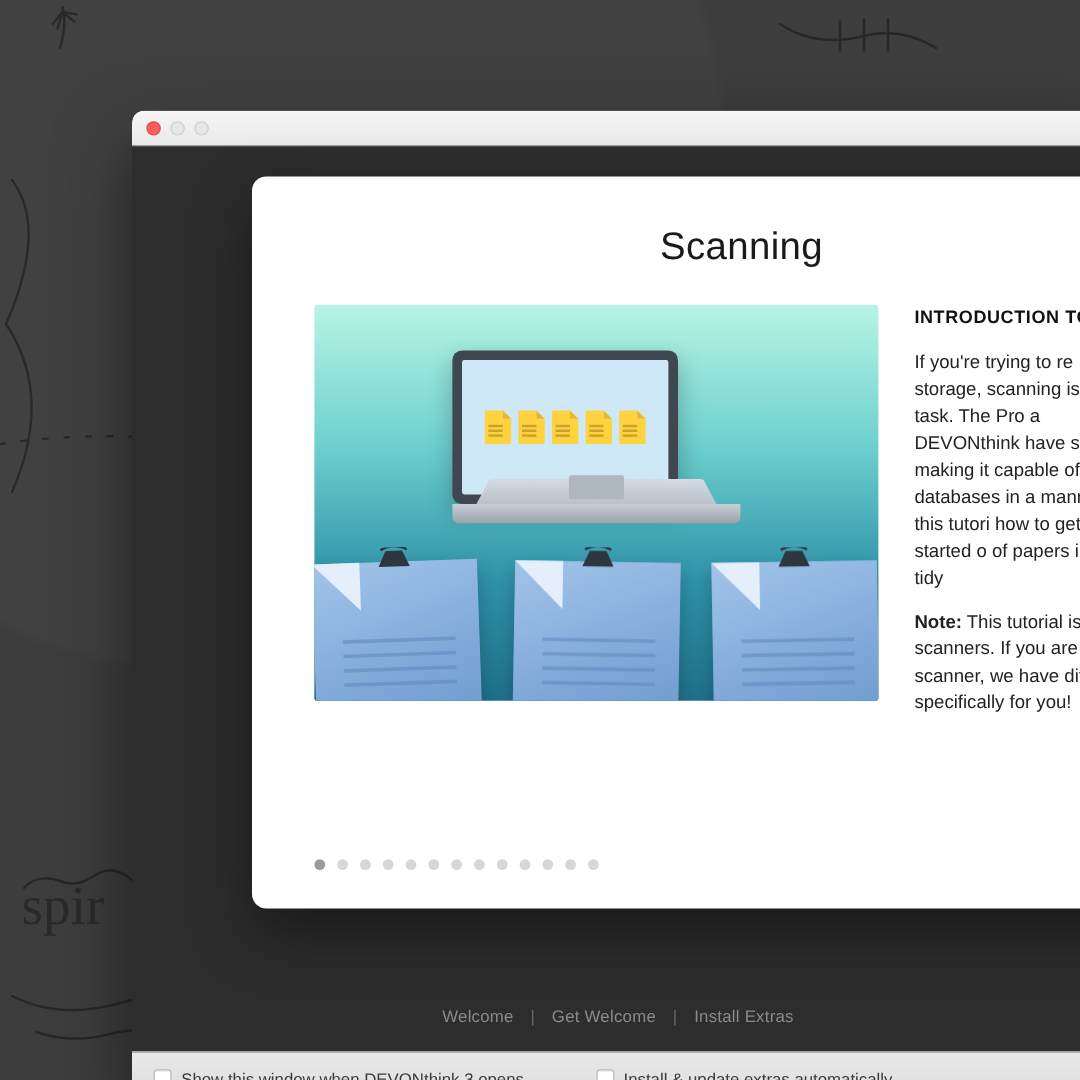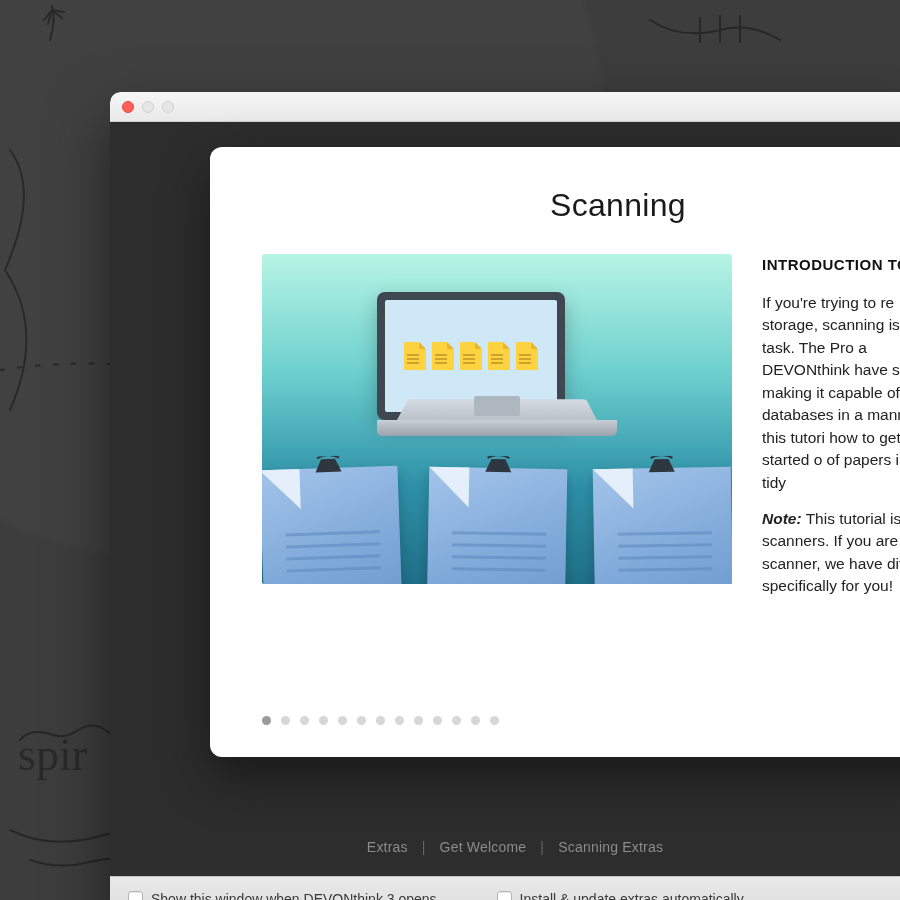--- a/index.html
+++ b/index.html
@@ -137,21 +137,21 @@
   }
 
   
   .textcol { flex:1 1 auto; color:#222; font-size:15.5px; line-height:1.45;
              padding-right:0; max-width:230px; }
   .textcol h2{
     font-size:15px; font-weight:700; letter-spacing:.5px; text-transform:uppercase;
     margin-bottom:16px; color:#111;
   }
   .textcol p{ margin-bottom:14px; }
-  .textcol b{ font-weight:700;font-style:italic; }
+  .textcol b{ font-weight:700; }
 
   
   .dots{ position:absolute; left:52px; bottom:32px; display:flex; gap:10px; }
   .dot{ width:9px; height:9px; border-radius:50%; background:#d7d7d7; cursor:pointer; }
   .dot.active{ background:#9a9a9a; }
 
 </style>
 </head>
 <body>
 
@@ -173,25 +173,25 @@
 <div class="overlay"></div>
 
 <div class="outer-window">
   <div class="titlebar">
     <div class="tl-dot tl-close"></div>
     <div class="tl-dot tl-min"></div>
     <div class="tl-dot tl-max"></div>
   </div>
 
   <div class="back-links">
-    <span>Extras</span>
+    <span>Welcome</span>
     <span class="sep">|</span>
     <span>Get Welcome</span>
     <span class="sep">|</span>
-    <span>Scanning Extras</span>
+    <span>Install Extras</span>
   </div>
 
   <div class="footer">
     <label class="chk">
       <span class="chk-box"></span>
       <span>Show this window when DEVONthink 3 opens</span>
     </label>
     <label class="chk">
       <span class="chk-box"></span>
       <span>Install &amp; update extras automatically</span>

